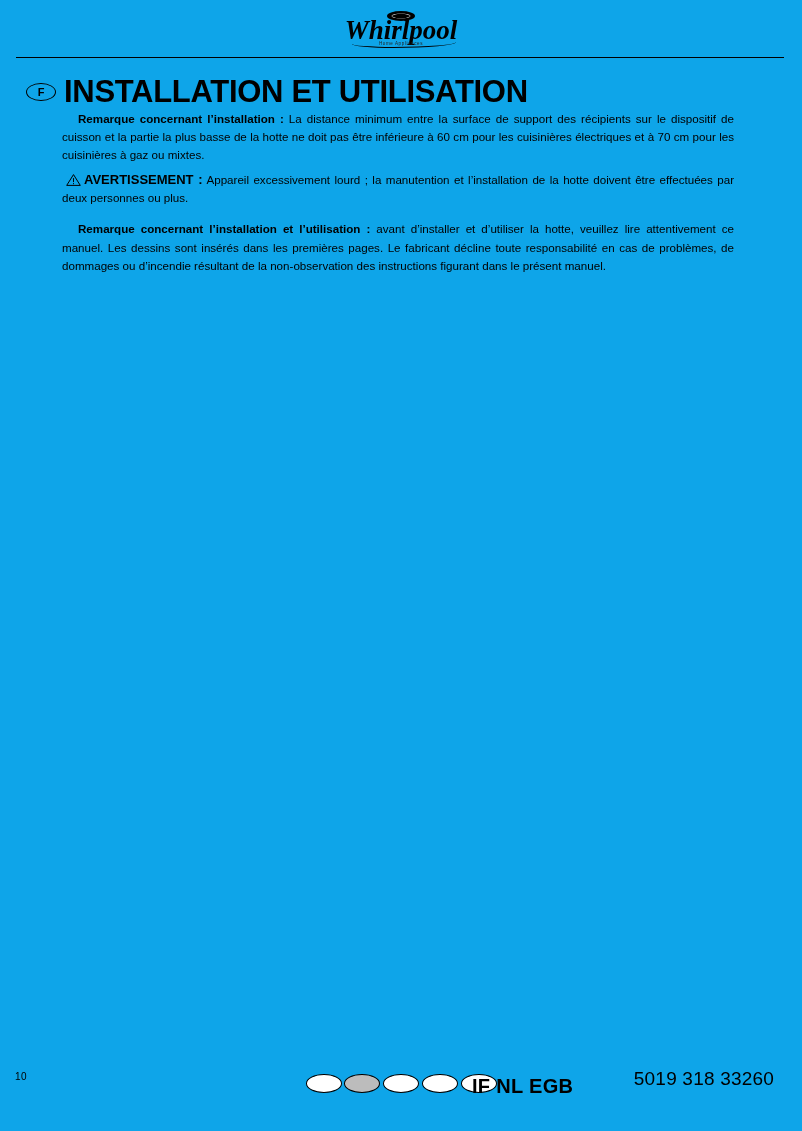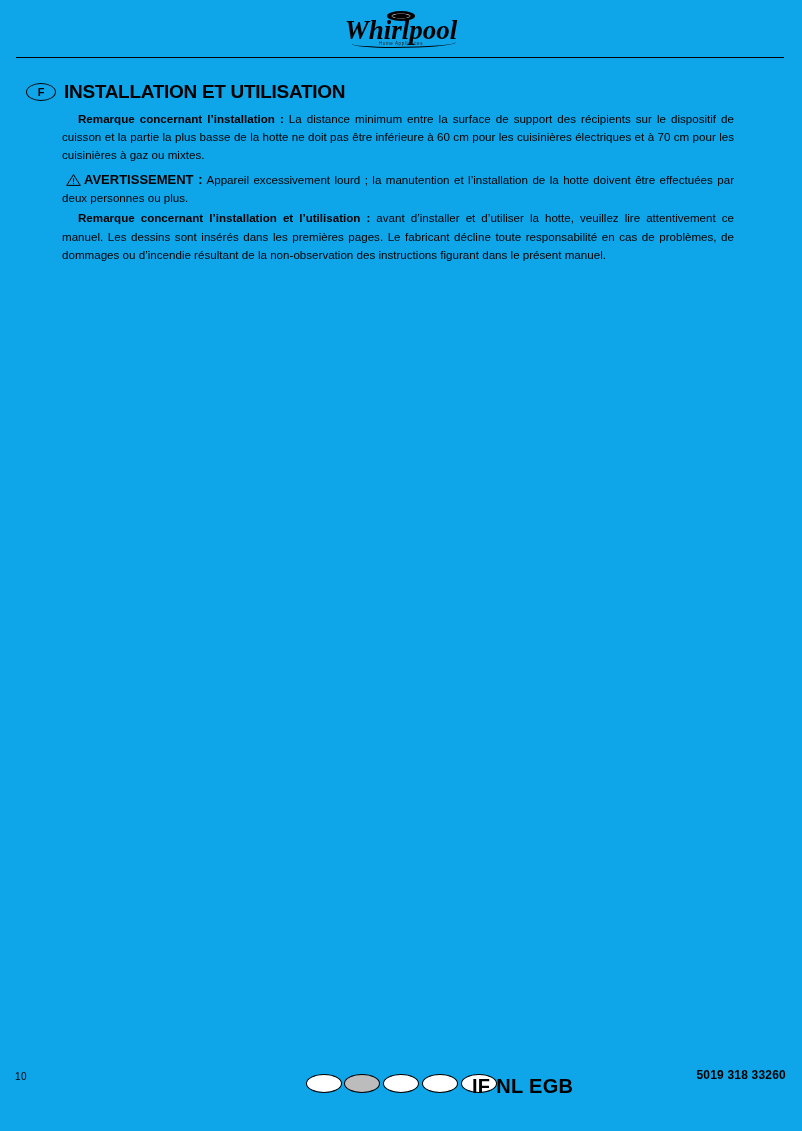--- a/index.html
+++ b/index.html
@@ -106,21 +106,21 @@
     box-sizing: border-box;
     font-size: 11px;
     font-weight: bold;
     line-height: 16px;
     text-align: center;
   }
   .doc-title {
     position: absolute;
     left: 38px;
     top: 0;
-    font-size: 19px;
+    font-size: 31px;
     font-weight: bold;
     letter-spacing: -0.3px;
     line-height: 32px;
     white-space: nowrap;
   }
 
   
   .body-block {
     position: absolute;
     left: 62px;
@@ -137,21 +137,21 @@
     margin-bottom: 6px;
   }
   .lead {
     font-weight: bold;
     padding-left: 16px;
   }
   .warn-para {
     font-size: 11.6px;
     line-height: 18.1px;
     text-align: justify;
-    margin: 0 0 2px 0;
+    margin: 0 0 13px 0;
     text-indent: 0;
   }
   .warn-icon {
     display: inline-block;
     width: 15px;
     height: 11px;
     position: relative;
     vertical-align: -1px;
     margin-right: 3px;
     margin-left: 4px;
@@ -199,24 +199,24 @@
     position: absolute;
     left: 166px;
     top: 9px;
     font-size: 20px;
     font-weight: bold;
     letter-spacing: 0.3px;
     white-space: nowrap;
   }
   .doc-code {
     position: absolute;
-    right: 16px;
+    right: 28px;
     top: 1068px;
-    font-size: 12px;
-    font-weight: bold;
+    font-size: 19px;
+    font-weight: normal;
     letter-spacing: 0.2px;
     white-space: nowrap;
   }
 </style>
 </head>
 <body>
 
 <div class="page">
 
   <div class="brand-area">

